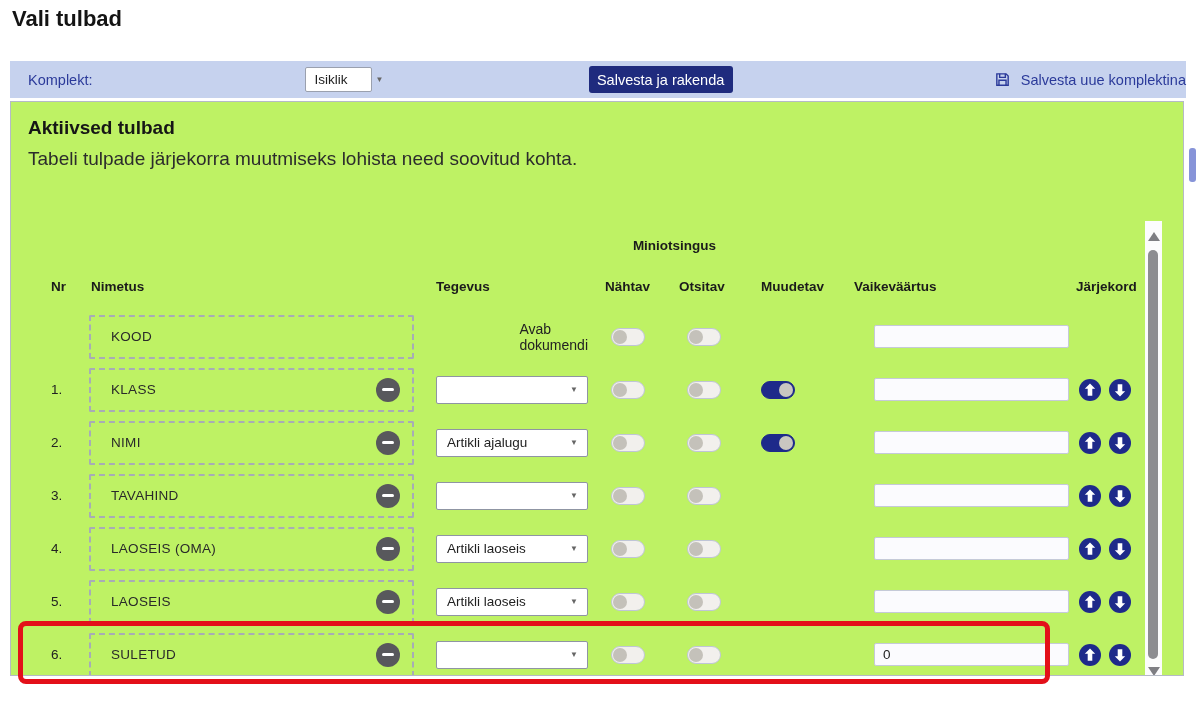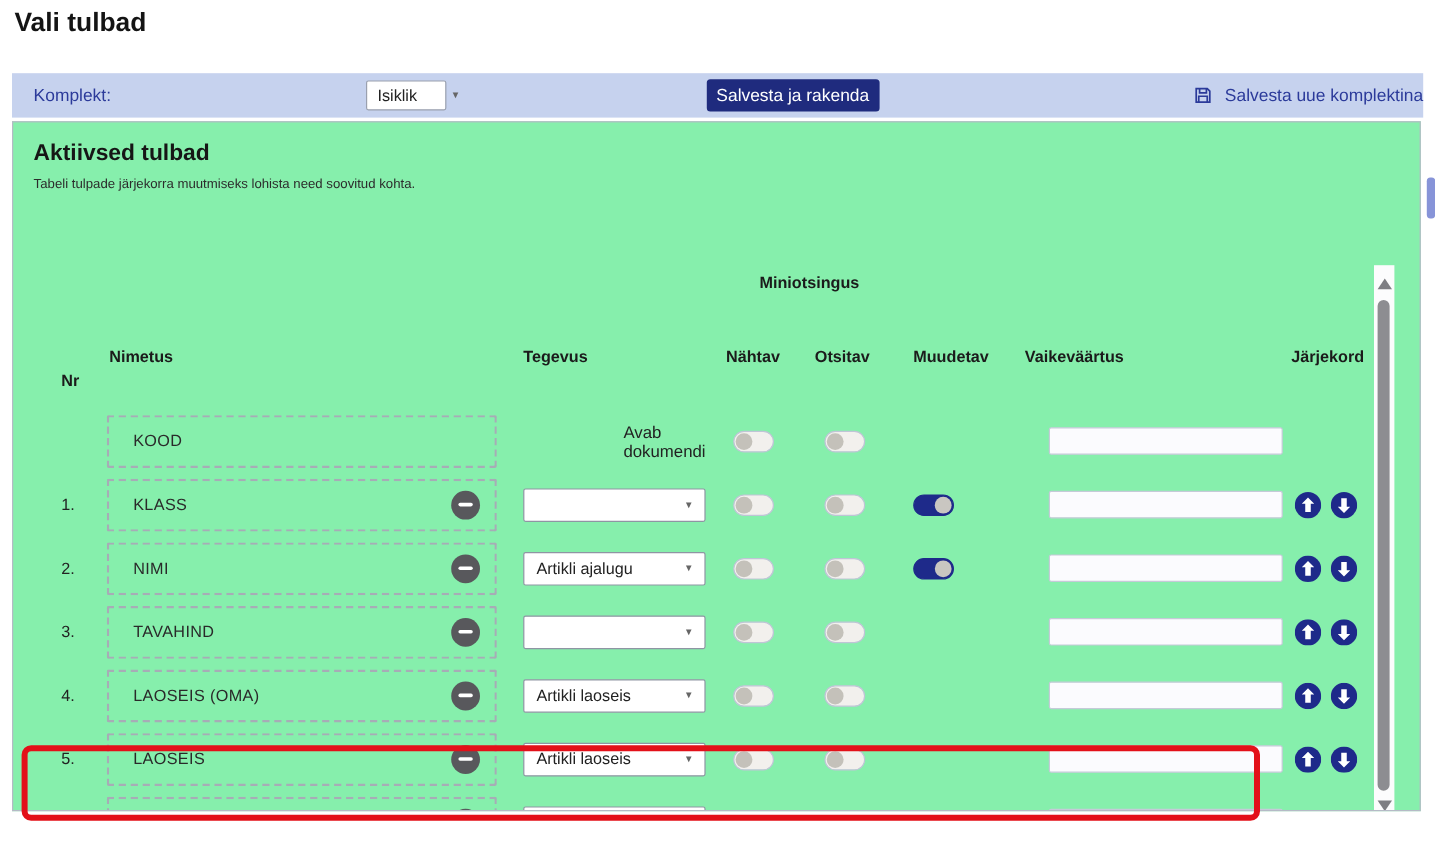--- a/index.html
+++ b/index.html
@@ -17,31 +17,31 @@
   .tb-select { margin-left:22px; width:67px; height:25px; background:#fff; border:1px solid #9aa0ae;
                border-radius:2px; display:flex; align-items:center; justify-content:space-between;
                padding:0 6px 0 9px; font-size:13.5px; color:#222; cursor:default;gap:28px; }
   .sel-arrow { font-size:8px; color:#666; line-height:1; }
   .tb-btn { margin-left:27px; width:144px; height:27px; background:#1f2b7e; color:#fff; border:none;
             border-radius:3px; font-size:14.5px; font-family:inherit; }
   .tb-link { margin-left:71px; display:flex; align-items:center; gap:10px; color:#2b3a9a; font-size:14.5px; }
 
   
   .panel { position:absolute; left:10px; top:101px; width:1174px; height:575px;
-           background:#86efac; border:1px solid #b5bac6; overflow:hidden; }
+           background:#bef264; border:1px solid #b5bac6; overflow:hidden; }
   .sec-title { margin:15px 0 0 17px; font-size:19px; font-weight:700; color:#161616; }
-  .sec-sub { margin:9px 0 0 17px; font-size:11px; color:#2c2c2c; }
+  .sec-sub { margin:9px 0 0 17px; font-size:19px; color:#2c2c2c; }
 
   
   .grid { display:grid; grid-template-columns:58px 325px 174px 91px 82px 93px 200px 1fr;
           margin-left:20px; align-items:center; }
   .group-row { margin-top:68px; }
   .group-row .group-label { grid-column:4 / 6; text-align:center; font-size:13.5px; font-weight:700; }
   .head-row { margin-top:26px; font-size:13.5px; font-weight:700; color:#1b1b1b; }
-  .h-nr { padding-left:20px;margin-top:41px; } .h-nimetus { padding-left:2px; } .h-tegevus { padding-left:22px; }
+  .h-nr { padding-left:20px; } .h-nimetus { padding-left:2px; } .h-tegevus { padding-left:22px; }
   .h-nahtav { padding-left:17px; } .h-otsitav { padding-left:0; } .h-muudetav { padding-left:0; }
   .h-vaike { padding-left:0; } .h-jarjekord { padding-left:22px; }
 
   #rows { margin-top:16px; }
   .row { height:53px; }
   .cell { display:flex; align-items:center; }
   .nr { padding-left:20px; font-size:13.5px; color:#222; }
   .namebox { width:325px; height:44px; border:2px dashed #a7acb6; border-radius:2px;
              display:flex; align-items:center; justify-content:space-between; padding:0 12px 0 20px;
              cursor:move; }

